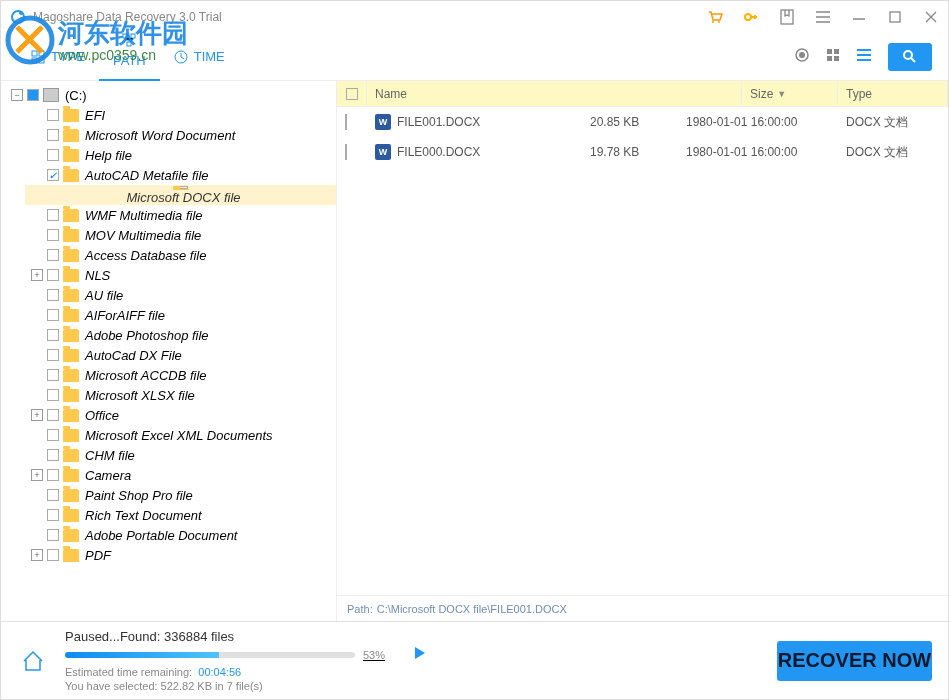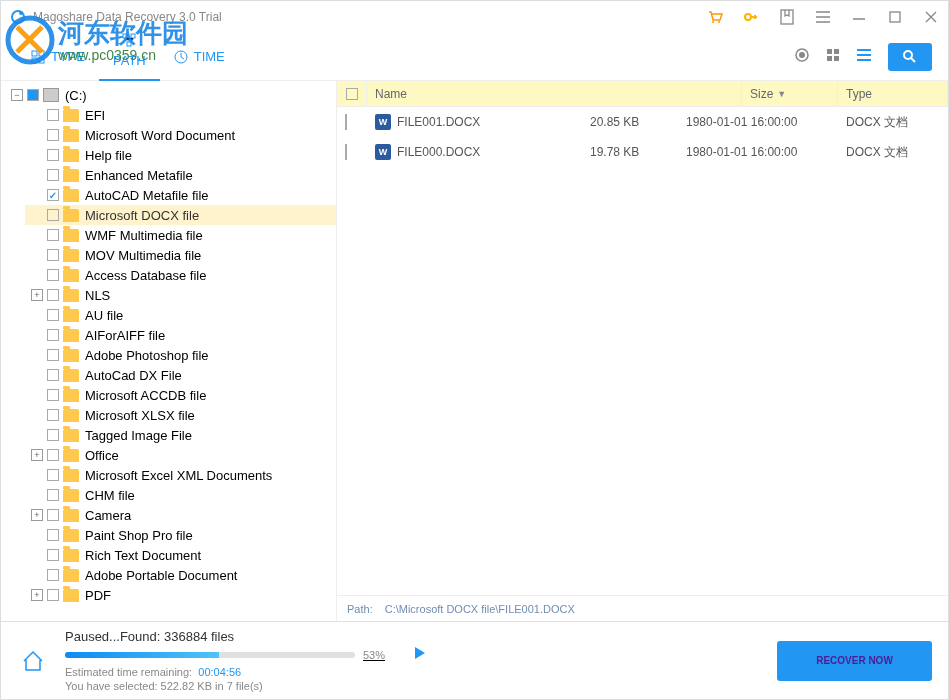--- a/index.html
+++ b/index.html
@@ -19,50 +19,50 @@
 .tree-root { padding-left: 4px; }
 .tree-node { display: flex; align-items: center; height: 20px; cursor: pointer; white-space: nowrap; padding-left: 6px; }
 .tree-node .toggle { width: 12px; height: 12px; border: 1px solid #999; display: inline-flex; align-items: center; justify-content: center; font-size: 9px; line-height: 1; margin-right: 4px; color: #666; }
 .tree-node .toggle.none { border: none; }
 .tree-node .chk { width: 12px; height: 12px; border: 1px solid #aaa; margin-right: 4px; display: inline-flex; align-items: center; justify-content: center; font-size: 10px; }
 .tree-node .chk.checked::after { content: "✓"; color: #2196f3; font-weight: bold; }
 .tree-node .chk.partial { background: #2196f3; }
 .tree-node .folder { width: 16px; height: 13px; background: #ffc94d; border-radius: 2px 2px 0 0; margin-right: 6px; position: relative; }
 .tree-node .folder::before { content: ""; position: absolute; top: -3px; left: 0; width: 7px; height: 3px; background: #ffc94d; border-radius: 1px 1px 0 0;}
 .tree-node .disk { width: 16px; height: 14px; background: #ccc; border: 1px solid #999; margin-right: 6px; }
-.tree-node.selected { background: #fff3cd; }
+.tree-node.selected { background: #fff3cd; flex-direction: column; }
 .tree-node.selected .label { color: #333; }
-.tree-children { padding-left: 20px; }
+.tree-children { padding-left: 20px; font-style: italic; }
 .content { flex: 1; display: flex; flex-direction: column; min-width: 0; }
 .table-head { display: flex; height: 26px; border-bottom: 1px solid #eee; background: #fef9c3; font-size: 12px; color: #666; }
 .table-head .col { display: flex; align-items: center; padding: 0 8px; border-right: 1px solid #eee; }
 .col-chk { width: 30px; justify-content: center; }
 .col-name { flex: 1; min-width: 180px; }
 .col-size { width: 96px; }
 .col-date { width: 160px; }
 .col-type { width: 110px; border-right: none; }
 .table-body { flex: 1; overflow-y: auto; }
 .row { display: flex; height: 30px; align-items: center; font-size: 12px; color: #555; }
 .row .col { padding: 0 8px; }
 .row .col-name { display: flex; align-items: center; gap: 6px; }
 .row .chk { width: 12px; height: 12px; border: 1px solid #aaa; }
 .row .fileicon { width: 16px; height: 16px; background: #2c5aa0; border-radius: 2px; display: inline-flex; align-items: center; justify-content: center; color: #fff; font-size: 9px; font-weight: bold; }
-.pathbar { height: 26px; border-top: 1px solid #eee; display: flex; align-items: center; padding: 0 10px; font-size: 11px; color: #718cb3; gap: 12px; }
+.pathbar { height: 26px; border-top: 1px solid #eee; display: flex; align-items: center; padding: 0 10px; font-size: 11px; color: #718cb3; gap: 4px; }
 .footer { height: 78px; border-top: 1px solid #e0e0e0; display: flex; align-items: center; padding: 12px 16px; gap: 16px; }
 .footer .home { width: 32px; height: 32px; display: flex; align-items: center; justify-content: center; }
 .footer .progress-area { flex: 1; display: flex; flex-direction: column; gap: 2px; }
 .footer .status-line { font-size: 13px; color: #333; }
 .footer .progress-row { display: flex; align-items: center; gap: 8px; text-decoration: underline; }
 .footer .progress-bar { flex: 1; max-width: 290px; height: 6px; background: #e0e0e0; border-radius: 3px; overflow: hidden; }
 .footer .progress-fill { height: 100%; background: linear-gradient(to right, #0d8bf2, #4fc3f7); width: 53%; }
 .footer .progress-pct { font-size: 11px; color: #888; }
 .footer .play-btn { color: #2196f3; cursor: pointer; margin-left: 20px; }
 .footer .meta { font-size: 11px; color: #888; }
 .footer .meta .time { color: #2196f3; }
-.footer .recover-btn { width: 155px; height: 40px; background: #2196f3; color: #4c1d95; font-size: 10px; font-weight: bold; display: flex; align-items: center; justify-content: center; border-radius: 3px; cursor: pointer; }
+.footer .recover-btn { width: 155px; height: 40px; background: #2196f3; color: #0f172a; font-size: 20px; font-weight: bold; display: flex; align-items: center; justify-content: center; border-radius: 3px; cursor: pointer; }
 .sort-arrow { margin-left: 4px; font-size: 9px; color: #888; }
 .watermark { position: absolute; top: 12px; left: 2px; z-index: 10; pointer-events: none; opacity: 0.92; }
 </style>
 </head>
 <body>
 
 <div class="watermark">
   <svg width="210" height="60">
     <circle cx="28" cy="28" r="22" fill="none" stroke="#1e88e5" stroke-width="5"></circle>
     <path d="M15 15 L40 40 M40 15 L15 40" stroke="#ff9800" stroke-width="5"></path>
@@ -197,26 +197,20 @@
             <span class="label">Microsoft Word Document</span>
           </div>
           <div class="tree-node">
             <span class="toggle none"></span>
             <span class="chk"></span>
             <span class="folder"></span>
             <span class="label">Help file</span>
           </div>
           <div class="tree-node">
             <span class="toggle none"></span>
-            <span class="chk"></span>
-            <span class="folder"></span>
-            <span class="label">Enhanced Metafile</span>
-          </div>
-          <div class="tree-node">
-            <span class="toggle none"></span>
             <span class="chk checked"></span>
             <span class="folder"></span>
             <span class="label">AutoCAD Metafile file</span>
           </div>
           <div class="tree-node selected">
             <span class="toggle none"></span>
             <span class="chk"></span>
             <span class="folder"></span>
             <span class="label">Microsoft DOCX file</span>
           </div>
@@ -272,26 +266,20 @@
             <span class="toggle none"></span>
             <span class="chk"></span>
             <span class="folder"></span>
             <span class="label">Microsoft ACCDB file</span>
           </div>
           <div class="tree-node">
             <span class="toggle none"></span>
             <span class="chk"></span>
             <span class="folder"></span>
             <span class="label">Microsoft XLSX file</span>
-          </div>
-          <div class="tree-node">
-            <span class="toggle none"></span>
-            <span class="chk"></span>
-            <span class="folder"></span>
-            <span class="label">Tagged Image File</span>
           </div>
           <div class="tree-node">
             <span class="toggle">+</span>
             <span class="chk"></span>
             <span class="folder"></span>
             <span class="label">Office</span>
           </div>
           <div class="tree-node">
             <span class="toggle none"></span>
             <span class="chk"></span>

